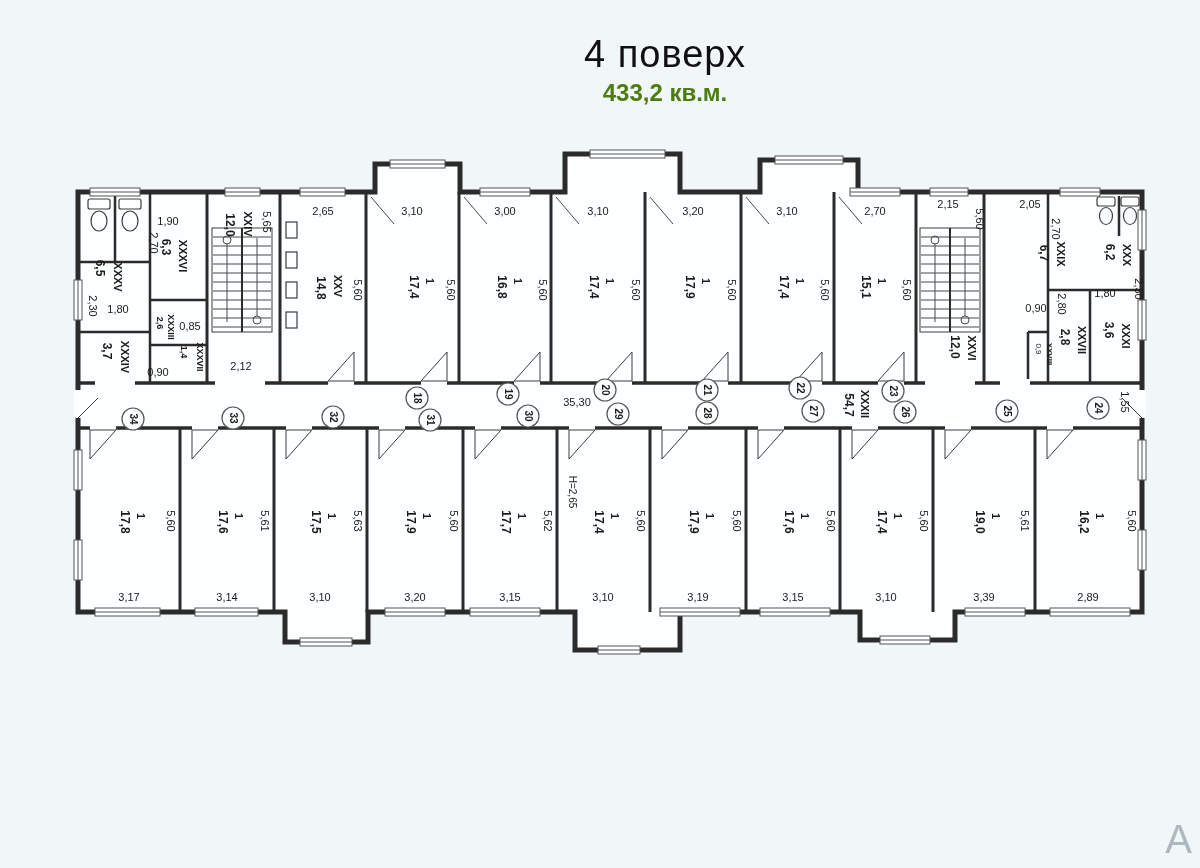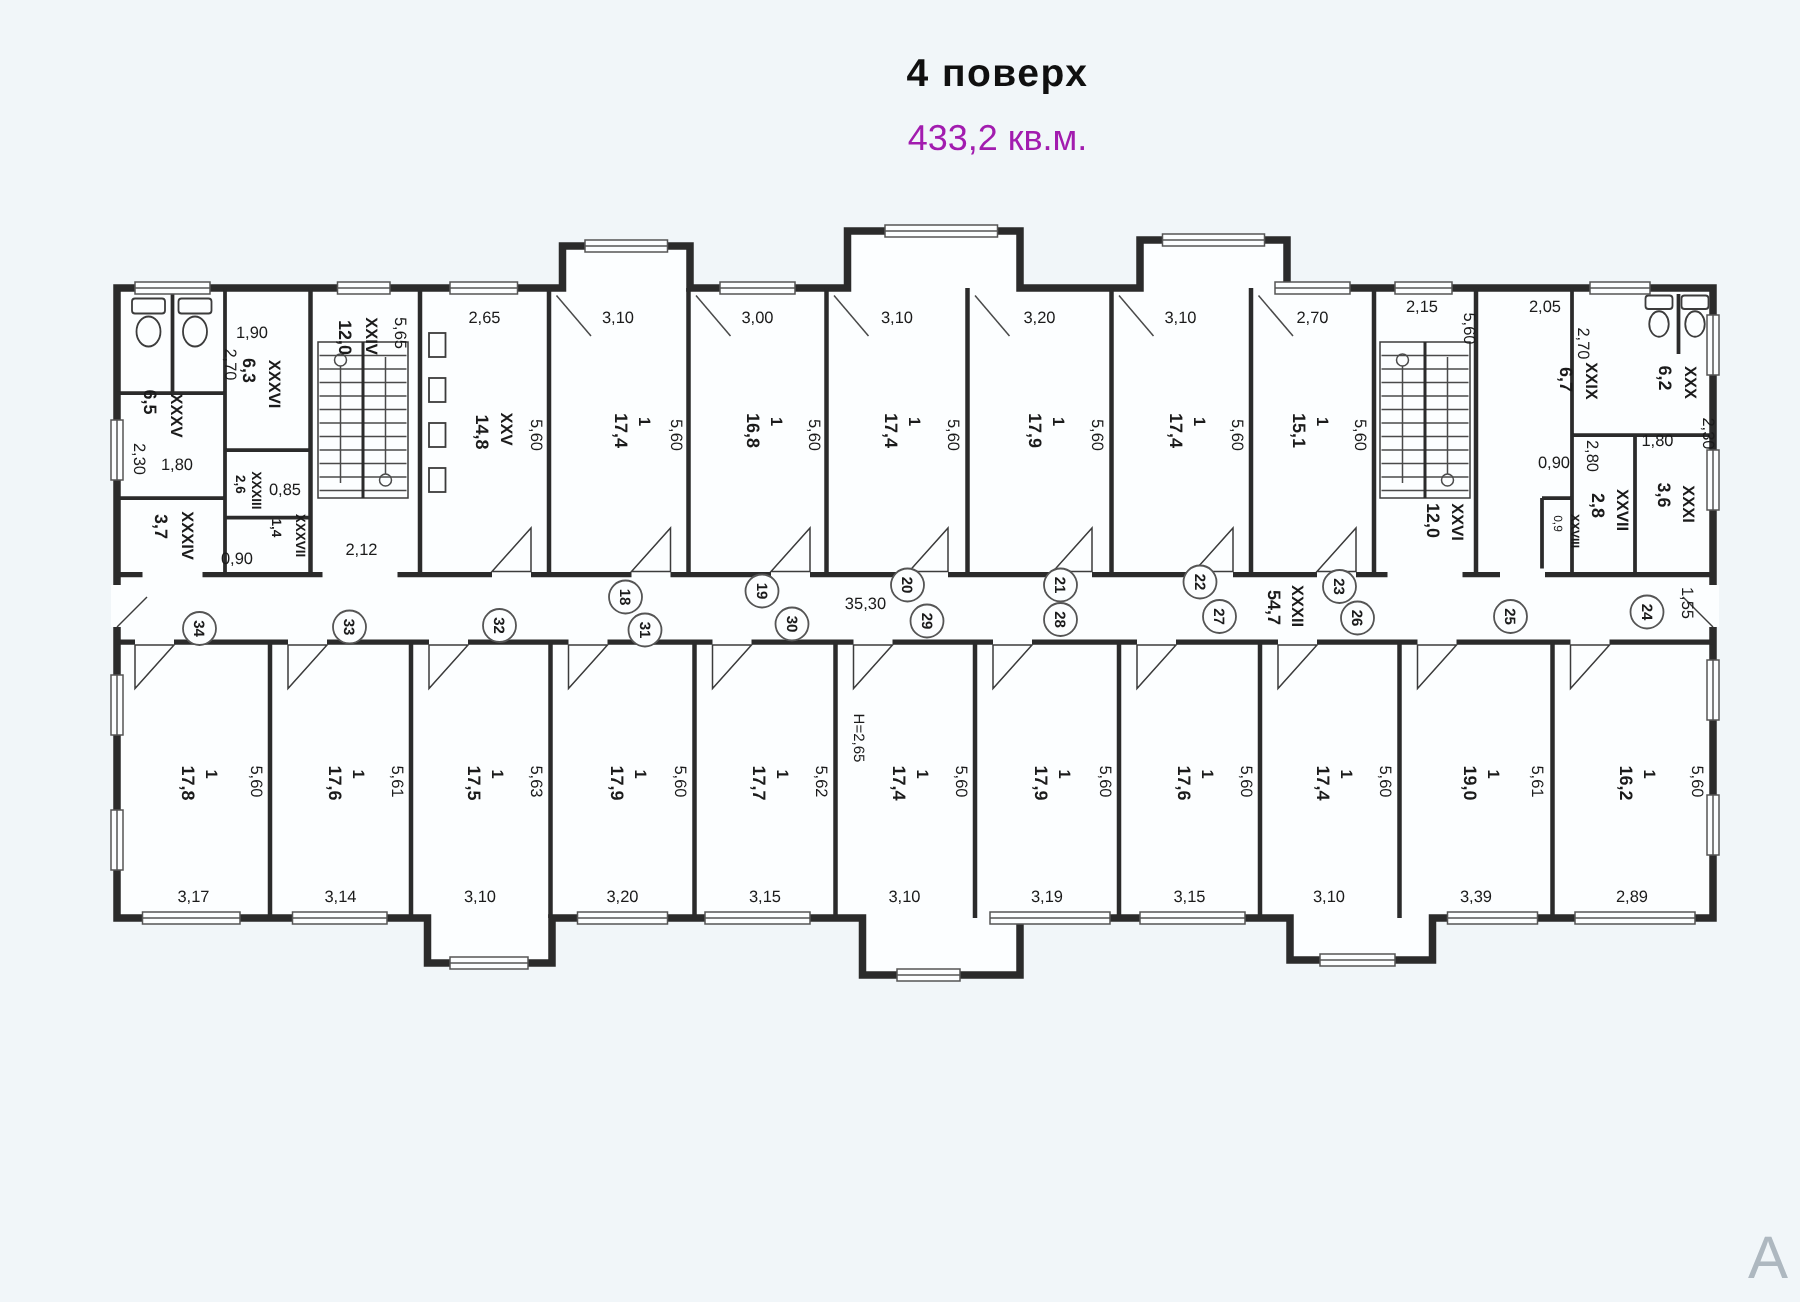--- a/index.html
+++ b/index.html
@@ -1,21 +1,21 @@
 <!DOCTYPE html>
 <html><head>
 <meta charset="utf-8">
 <style>
   html,body{margin:0;padding:0;background:#e7edf1;}
   .stage{position:relative;width:1200px;height:868px;background:#f1f6f9;overflow:hidden;
          font-family:"Liberation Sans",sans-serif;color:#1b1b1b;}
   .title{position:absolute;left:500px;top:33px;width:330px;text-align:center;
-         font-size:26px;font-weight:bold;color:#101010;letter-spacing:1px;}
+         font-size:38px;font-weight:normal;color:#101010;letter-spacing:1px;}
   .subtitle{position:absolute;left:500px;top:79px;width:330px;text-align:center;
-         font-size:24px;font-weight:normal;color:#a21caf;}
+         font-size:24px;font-weight:bold;color:#4d7c0f;}
   .corner{position:absolute;right:8px;bottom:6px;font-size:40px;color:#aeb8c0;}
   svg{position:absolute;left:0;top:0;}
   text{fill:#1b1b1b;font-family:"Liberation Sans",sans-serif;}
 </style>
 </head>
 <body>
 
 <div class="stage">
   <div class="title">4 поверх</div>
   <div class="subtitle">433,2 кв.м.</div>

